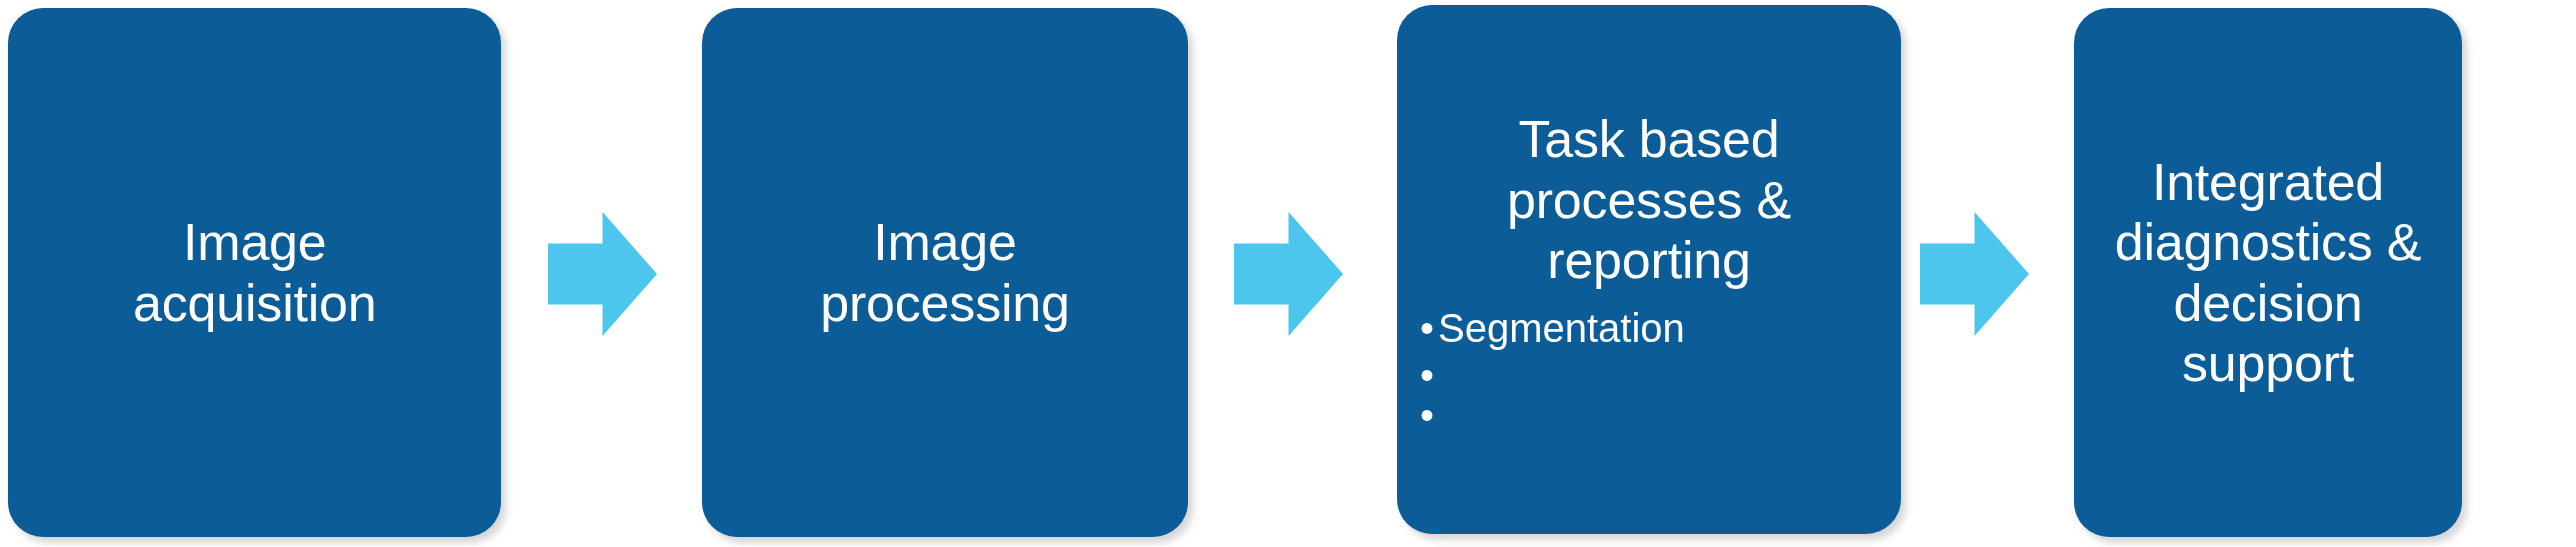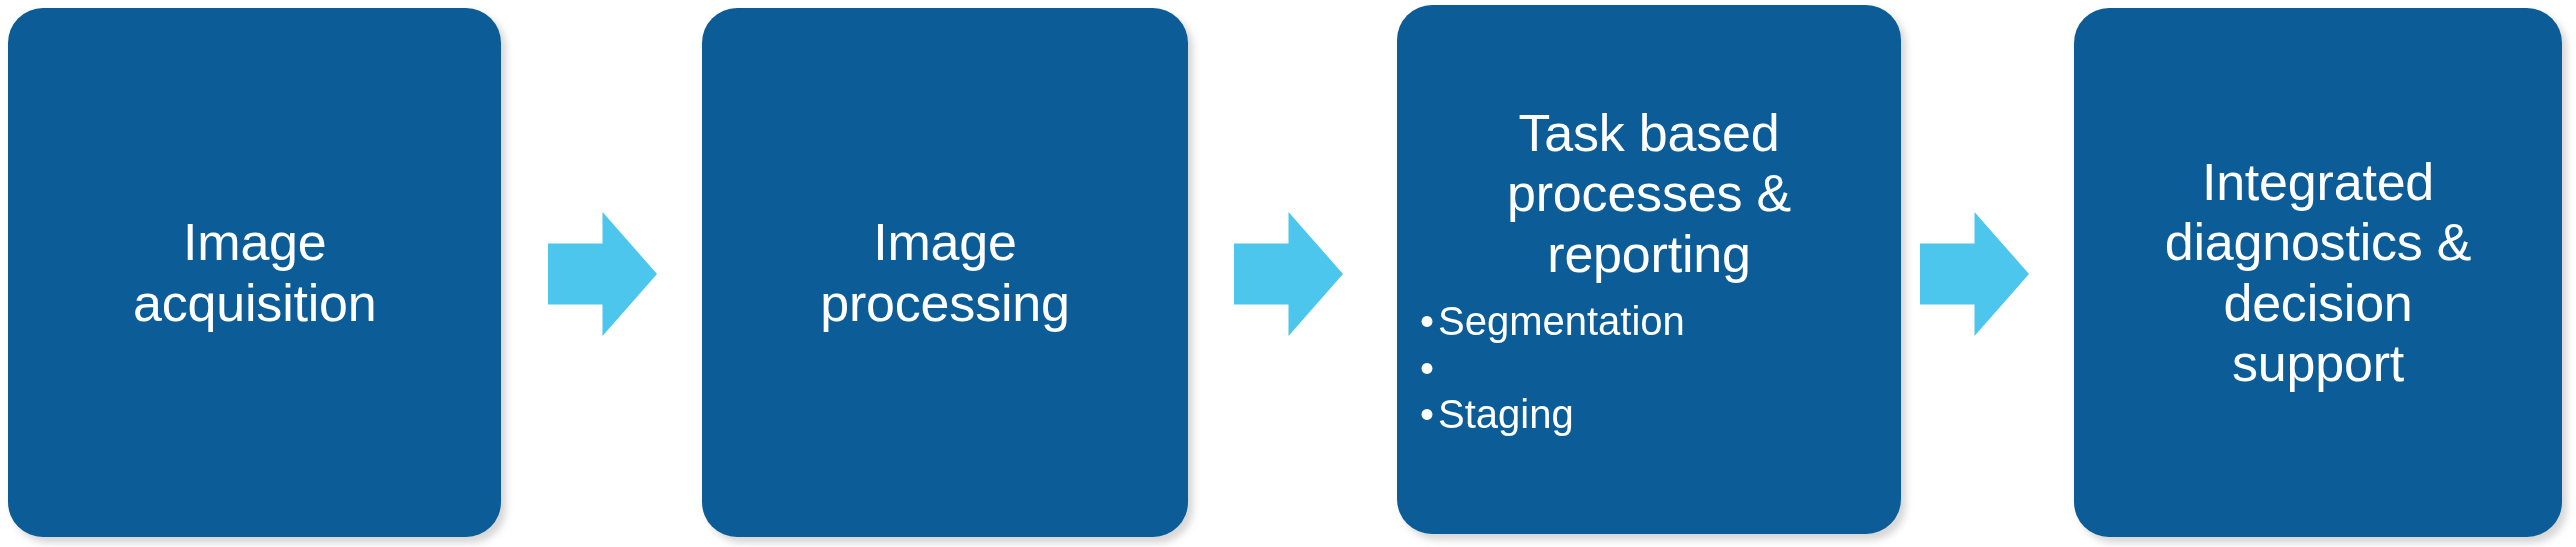--- a/index.html
+++ b/index.html
@@ -82,21 +82,21 @@
   .flow-arrow svg {
     display: block;
     width: 100%;
     height: 100%;
   }
 
   
   #box-1 { left: 8.3px;   top: 8.3px;  width: 493px; height: 529px; }
   #box-2 { left: 702px;  top: 8.3px;  width: 486px; height: 529px; }
   #box-3 { left: 1397px; top: 5px;  width: 504px; height: 529px; }
-  #box-4 { left: 2074px; top: 8.3px;  width: 488px; height: 529px; }
+  #box-4 { left: 2074px; top: 8.3px;  width: 388px; height: 529px; }
 
   #arrow-1 { left: 548px;  top: 212px; width: 109px; height: 124px; }
   #arrow-2 { left: 1234px; top: 212px; width: 109px; height: 124px; }
   #arrow-3 { left: 1920px; top: 212px; width: 109px; height: 124px; }
 </style>
 </head>
 <body>
 
 <div id="flow-canvas">
 
@@ -129,21 +129,20 @@
     <ul class="bullet-list">
       <li>
         <span class="bullet-mark">•</span>
         <span>Segmentation</span>
       </li>
       <li>
         <span class="bullet-mark">•</span>
       </li>
       <li>
         <span class="bullet-mark">•</span>
-        <span>Staging</span>
       </li>
     </ul>
   </div>
 
   <div class="flow-arrow" id="arrow-3">
     <svg viewBox="0 0 132 150" preserveAspectRatio="none" aria-hidden="true">
       <polygon points="0,38 66,38 66,0 132,75 66,150 66,112 0,112" fill="#4cc6ec"></polygon>
     </svg>
   </div>
 

